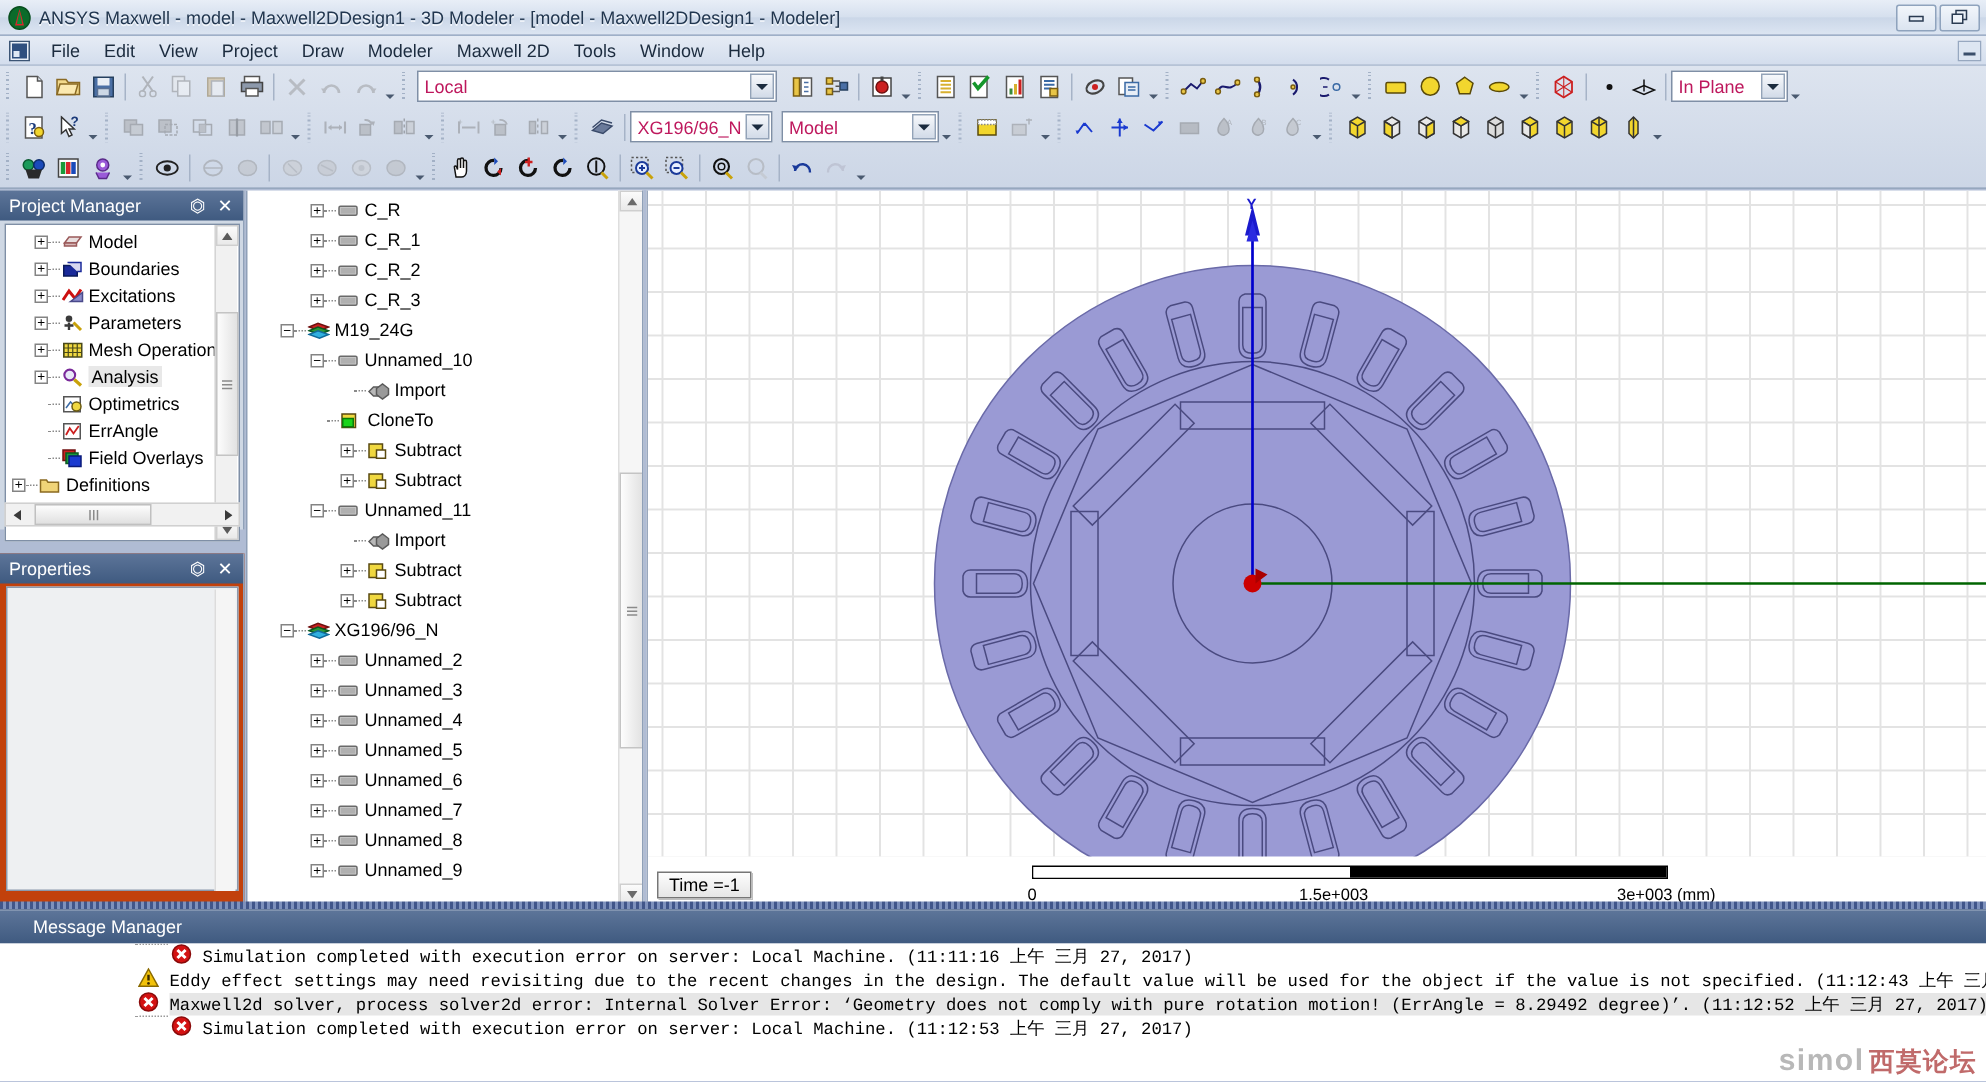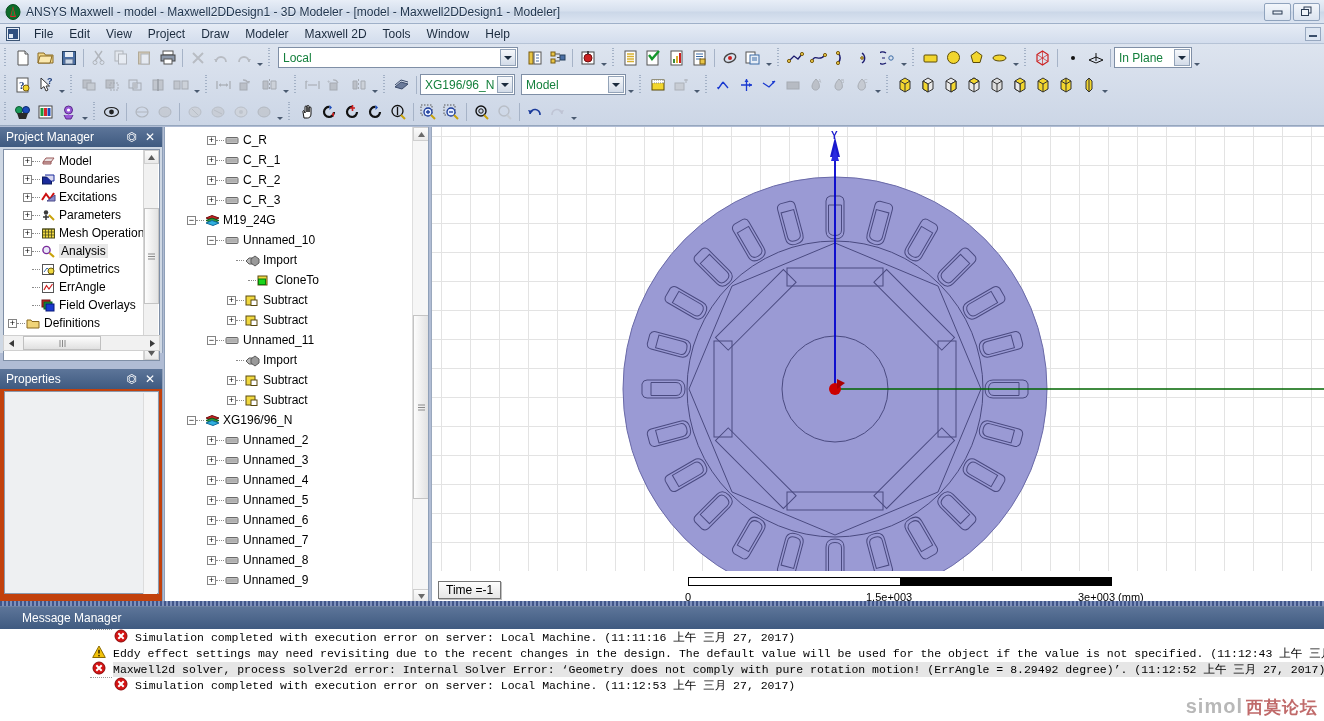--- a/index.html
+++ b/index.html
@@ -78,21 +78,21 @@
   }
   .ti.dis { opacity: .42; }
   .tsep { width:1px; height:18px; background:#a6b3c7; margin:0 3px; }
   .tdrop {
     width:9px;height:20px;display:flex;align-items:flex-end;justify-content:center;
     padding-bottom:2px;
   }
   .tdrop::after{content:"";border-left:3px solid transparent;border-right:3px solid transparent;border-top:3px solid #4a5a70;}
   .combo {
     height: 21px; background:#fff; border:1px solid #7f8fa6;
-    display:flex; align-items:center; font-size:12px; color:#15803d;
+    display:flex; align-items:center; font-size:12px; color:#be185d;
     padding-left:4px; position:relative;
   }
   .combo .arrow {
     position:absolute; right:1px; top:1px; width:16px; height:17px;
     background: linear-gradient(to bottom,#f6f8fb,#d2dbe8);
     border:1px solid #93a3b8;
     display:flex;align-items:center;justify-content:center;
   }
   .combo .arrow::after{content:"";border-left:4px solid transparent;border-right:4px solid transparent;border-top:4px solid #1b2b3e;}
 
@@ -1142,21 +1142,21 @@
           <span style="width: 9px; flex: 0 0 auto;"></span>
           <span class="dots"></span>
           <span class="ico">
             <svg width="15" height="13" viewBox="0 0 15 13">
               <path d="M1 7 L4 4 L8 4 L8 10 L4 10 Z" fill="#b8b8b8" stroke="#5a5a5a"></path>
               <path d="M6 5 L10 2 L14 5 L14 9 L10 12 L6 9 Z" fill="#9a9a9a" stroke="#5a5a5a"></path>
             </svg>
           </span>
           <span class="tlabel">Import</span>
         </div>
-        <div class="trow" style="padding-left: 74px; height: 20px;">
+        <div class="trow" style="padding-left: 44px; height: 20px;">
           <span style="width: 9px; flex: 0 0 auto;"></span>
           <span class="dots"></span>
           <span class="ico">
             <svg width="15" height="13" viewBox="0 0 15 13">
               <rect x="1" y="2" width="9" height="9" fill="#f0d840" stroke="#5a4a10"></rect>
               <rect x="1.5" y="5" width="7" height="5.5" fill="#1ad41a" stroke="#0a7a0a"></rect>
             </svg>
           </span>
           <span class="tlabel">CloneTo</span>
         </div>

